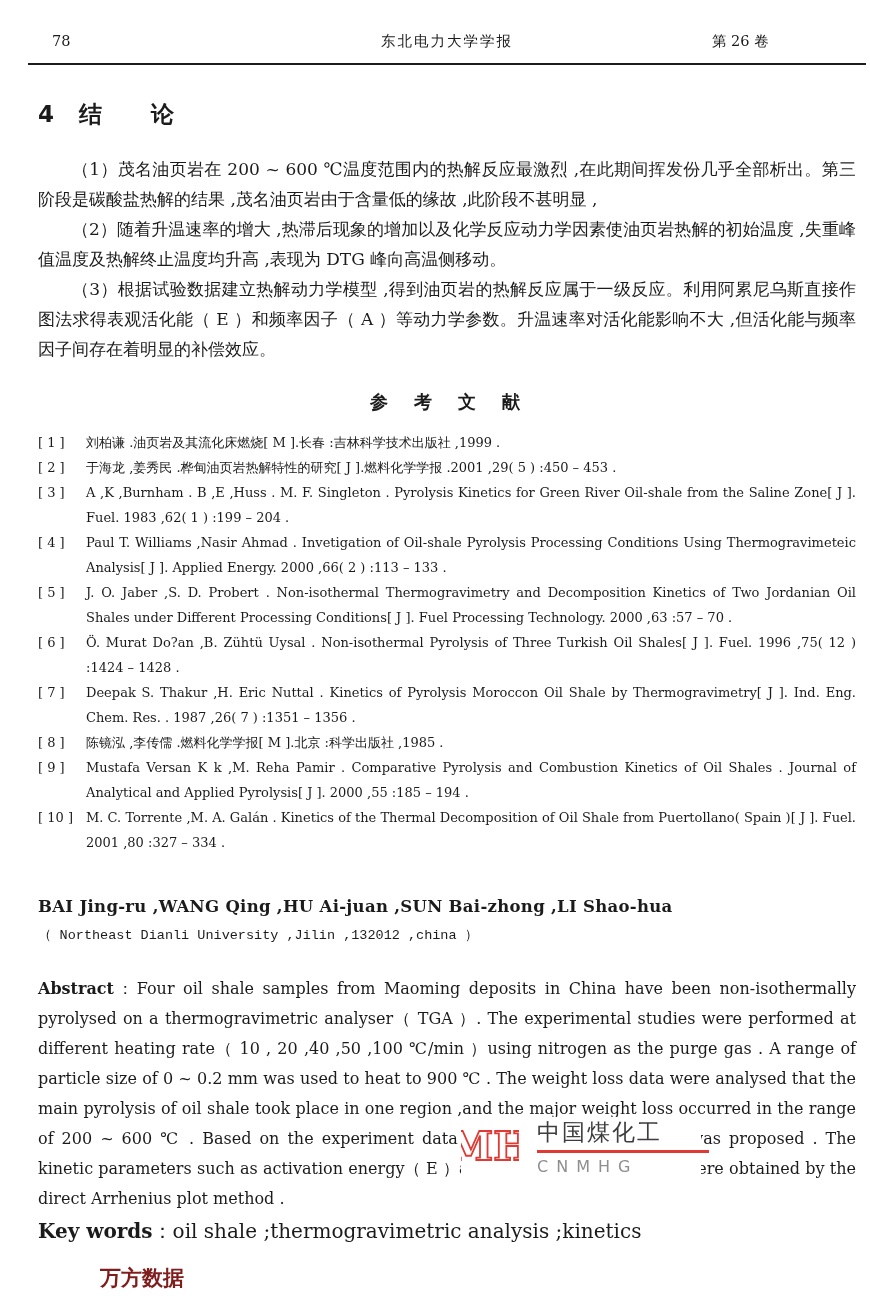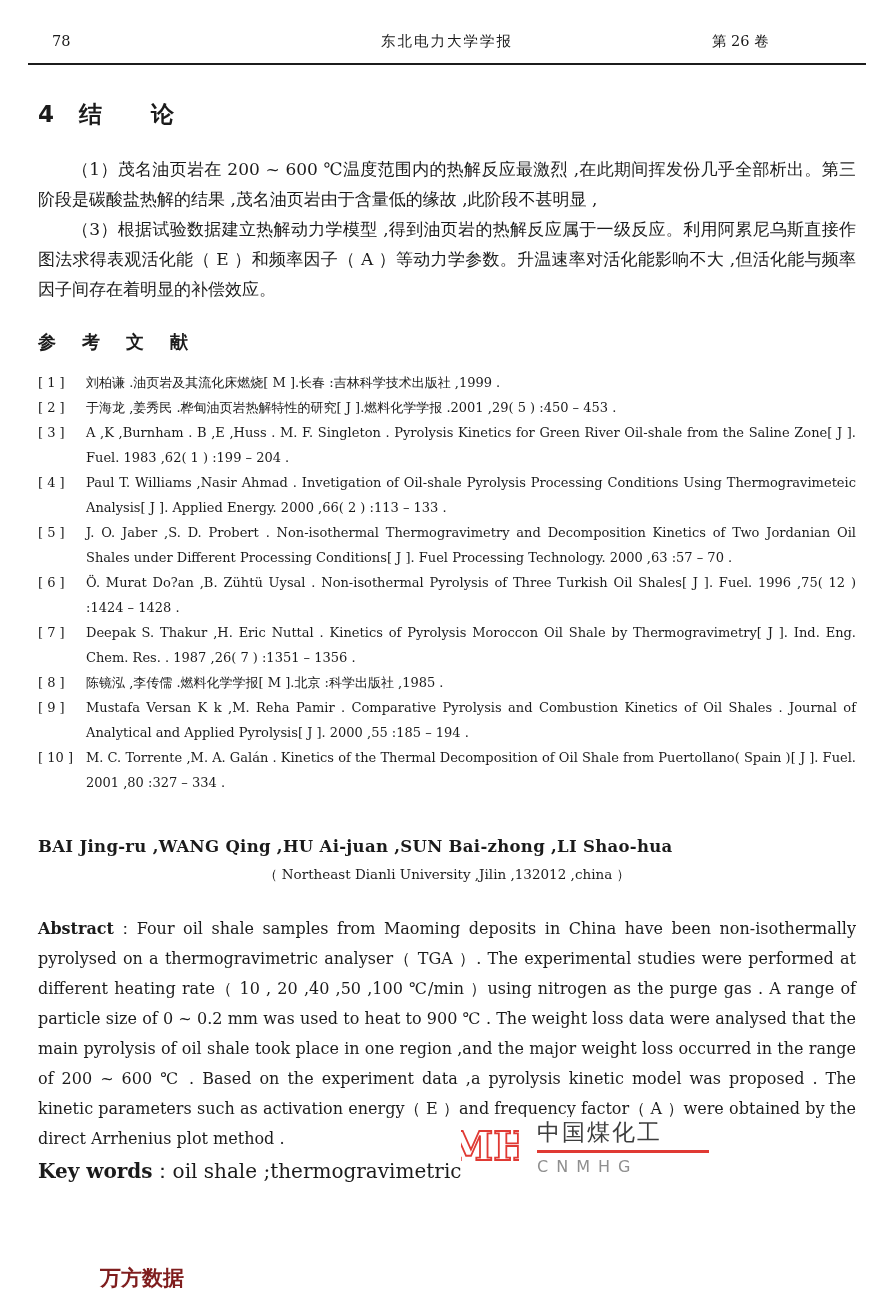--- a/index.html
+++ b/index.html
@@ -28,38 +28,38 @@
     margin: 34px 0 24px 0;
     font-family: "DejaVu Sans", "Liberation Sans", sans-serif;
     font-weight: bold; font-size: 23px; letter-spacing: 1px;
   }
   .para {
     margin: 0; font-size: 17px; line-height: 30px;
     text-align: justify; text-indent: 2em;
   }
 
   .refs-heading {
-    margin: 26px 0 16px 0; text-align: left;
+    margin: 26px 0 16px 0; text-align: center;
     font-family: "DejaVu Sans", "Liberation Sans", sans-serif;
     font-weight: bold; font-size: 18px; letter-spacing: 4px;
   }
   .refs { font-size: 13px; line-height: 25px; }
   .ref { display: flex; }
   .ref-label { flex: 0 0 48px; }
   .ref-text  { flex: 1; text-align: justify; }
 
   .en-title {
     margin: 40px 0 0 0; text-align: center;
     font-weight: bold; font-size: 21.5px;
   }
   .authors {
     margin-top: 42px; text-align: left;
     font-weight: bold; font-size: 16.5px; letter-spacing: 0.3px;
   }
-  .affil { margin-top: 10px; text-align: center; font-size: 13.5px; }
+  .affil { margin-top: 10px; text-align: left; font-size: 13.5px; font-family: Liberation Mono, monospace; }
 
   .abstract {
     margin: 30px 0 0 0; font-size: 16px; line-height: 30px;
     text-align: justify;
   }
   .abstract b, .kw b { font-weight: bold; }
   .kw { margin: 2px 0 0 0; font-size: 20px; line-height: 30px; }
 
   .watermark {
     position: absolute; left: 449px; top: 1117px;
@@ -94,20 +94,21 @@
     <div class="h-center">东北电力大学学报</div>
     <div class="h-right">第 26 卷</div>
   </div>
   <div class="rule"></div>
 
   <div class="content">
 
     <h2 class="concl-heading">4　结　　论</h2>
 
     <p class="para">（1）茂名油页岩在 200 ~ 600 ℃温度范围内的热解反应最激烈 ,在此期间挥发份几乎全部析出。第三阶段是碳酸盐热解的结果 ,茂名油页岩由于含量低的缘故 ,此阶段不甚明显 ,</p>
+    <p class="para">（2）随着升温速率的增大 ,热滞后现象的增加以及化学反应动力学因素使油页岩热解的初始温度 ,失重峰值温度及热解终止温度均升高 ,表现为 DTG 峰向高温侧移动。</p>
     <p class="para">（3）根据试验数据建立热解动力学模型 ,得到油页岩的热解反应属于一级反应。利用阿累尼乌斯直接作图法求得表观活化能（ E ）和频率因子（ A ）等动力学参数。升温速率对活化能影响不大 ,但活化能与频率因子间存在着明显的补偿效应。</p>
 
     <h3 class="refs-heading">参　考　文　献</h3>
 
     <div class="refs">
       <div class="ref">
         <span class="ref-label">[ 1 ]</span>
         <span class="ref-text">刘柏谦 .油页岩及其流化床燃烧[ M ].长春 :吉林科学技术出版社 ,1999 .</span>
       </div>
       <div class="ref">

